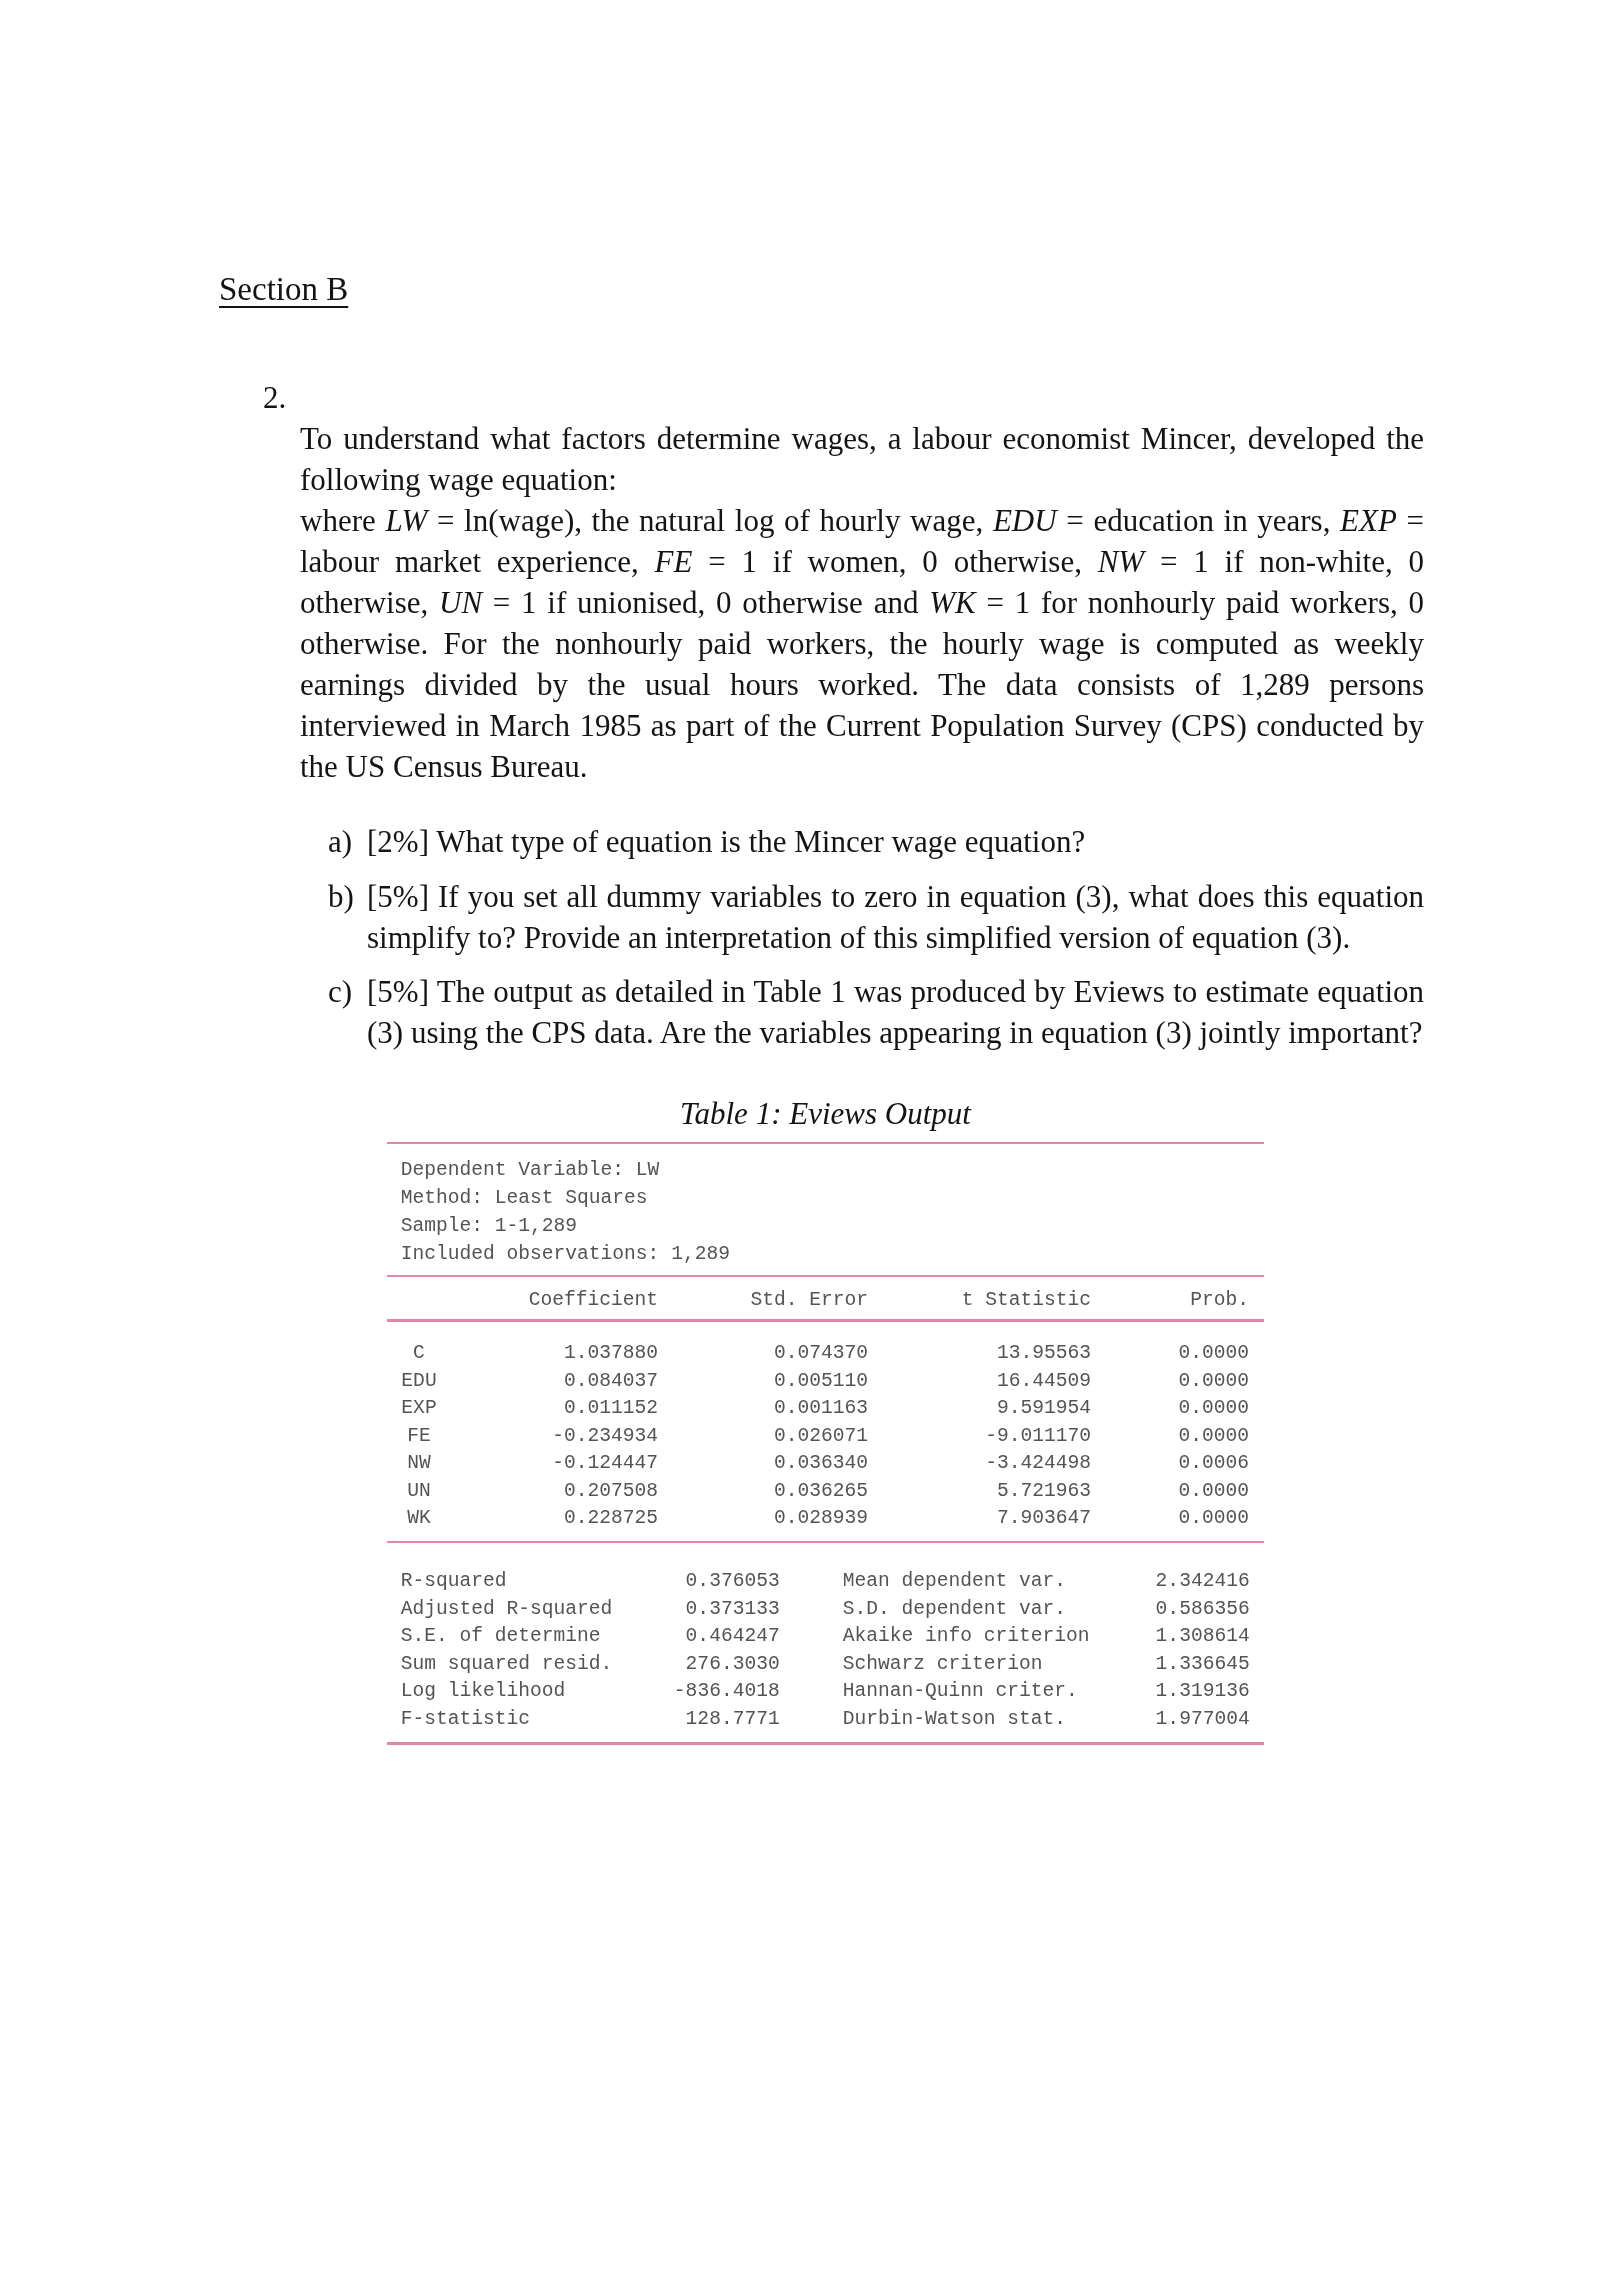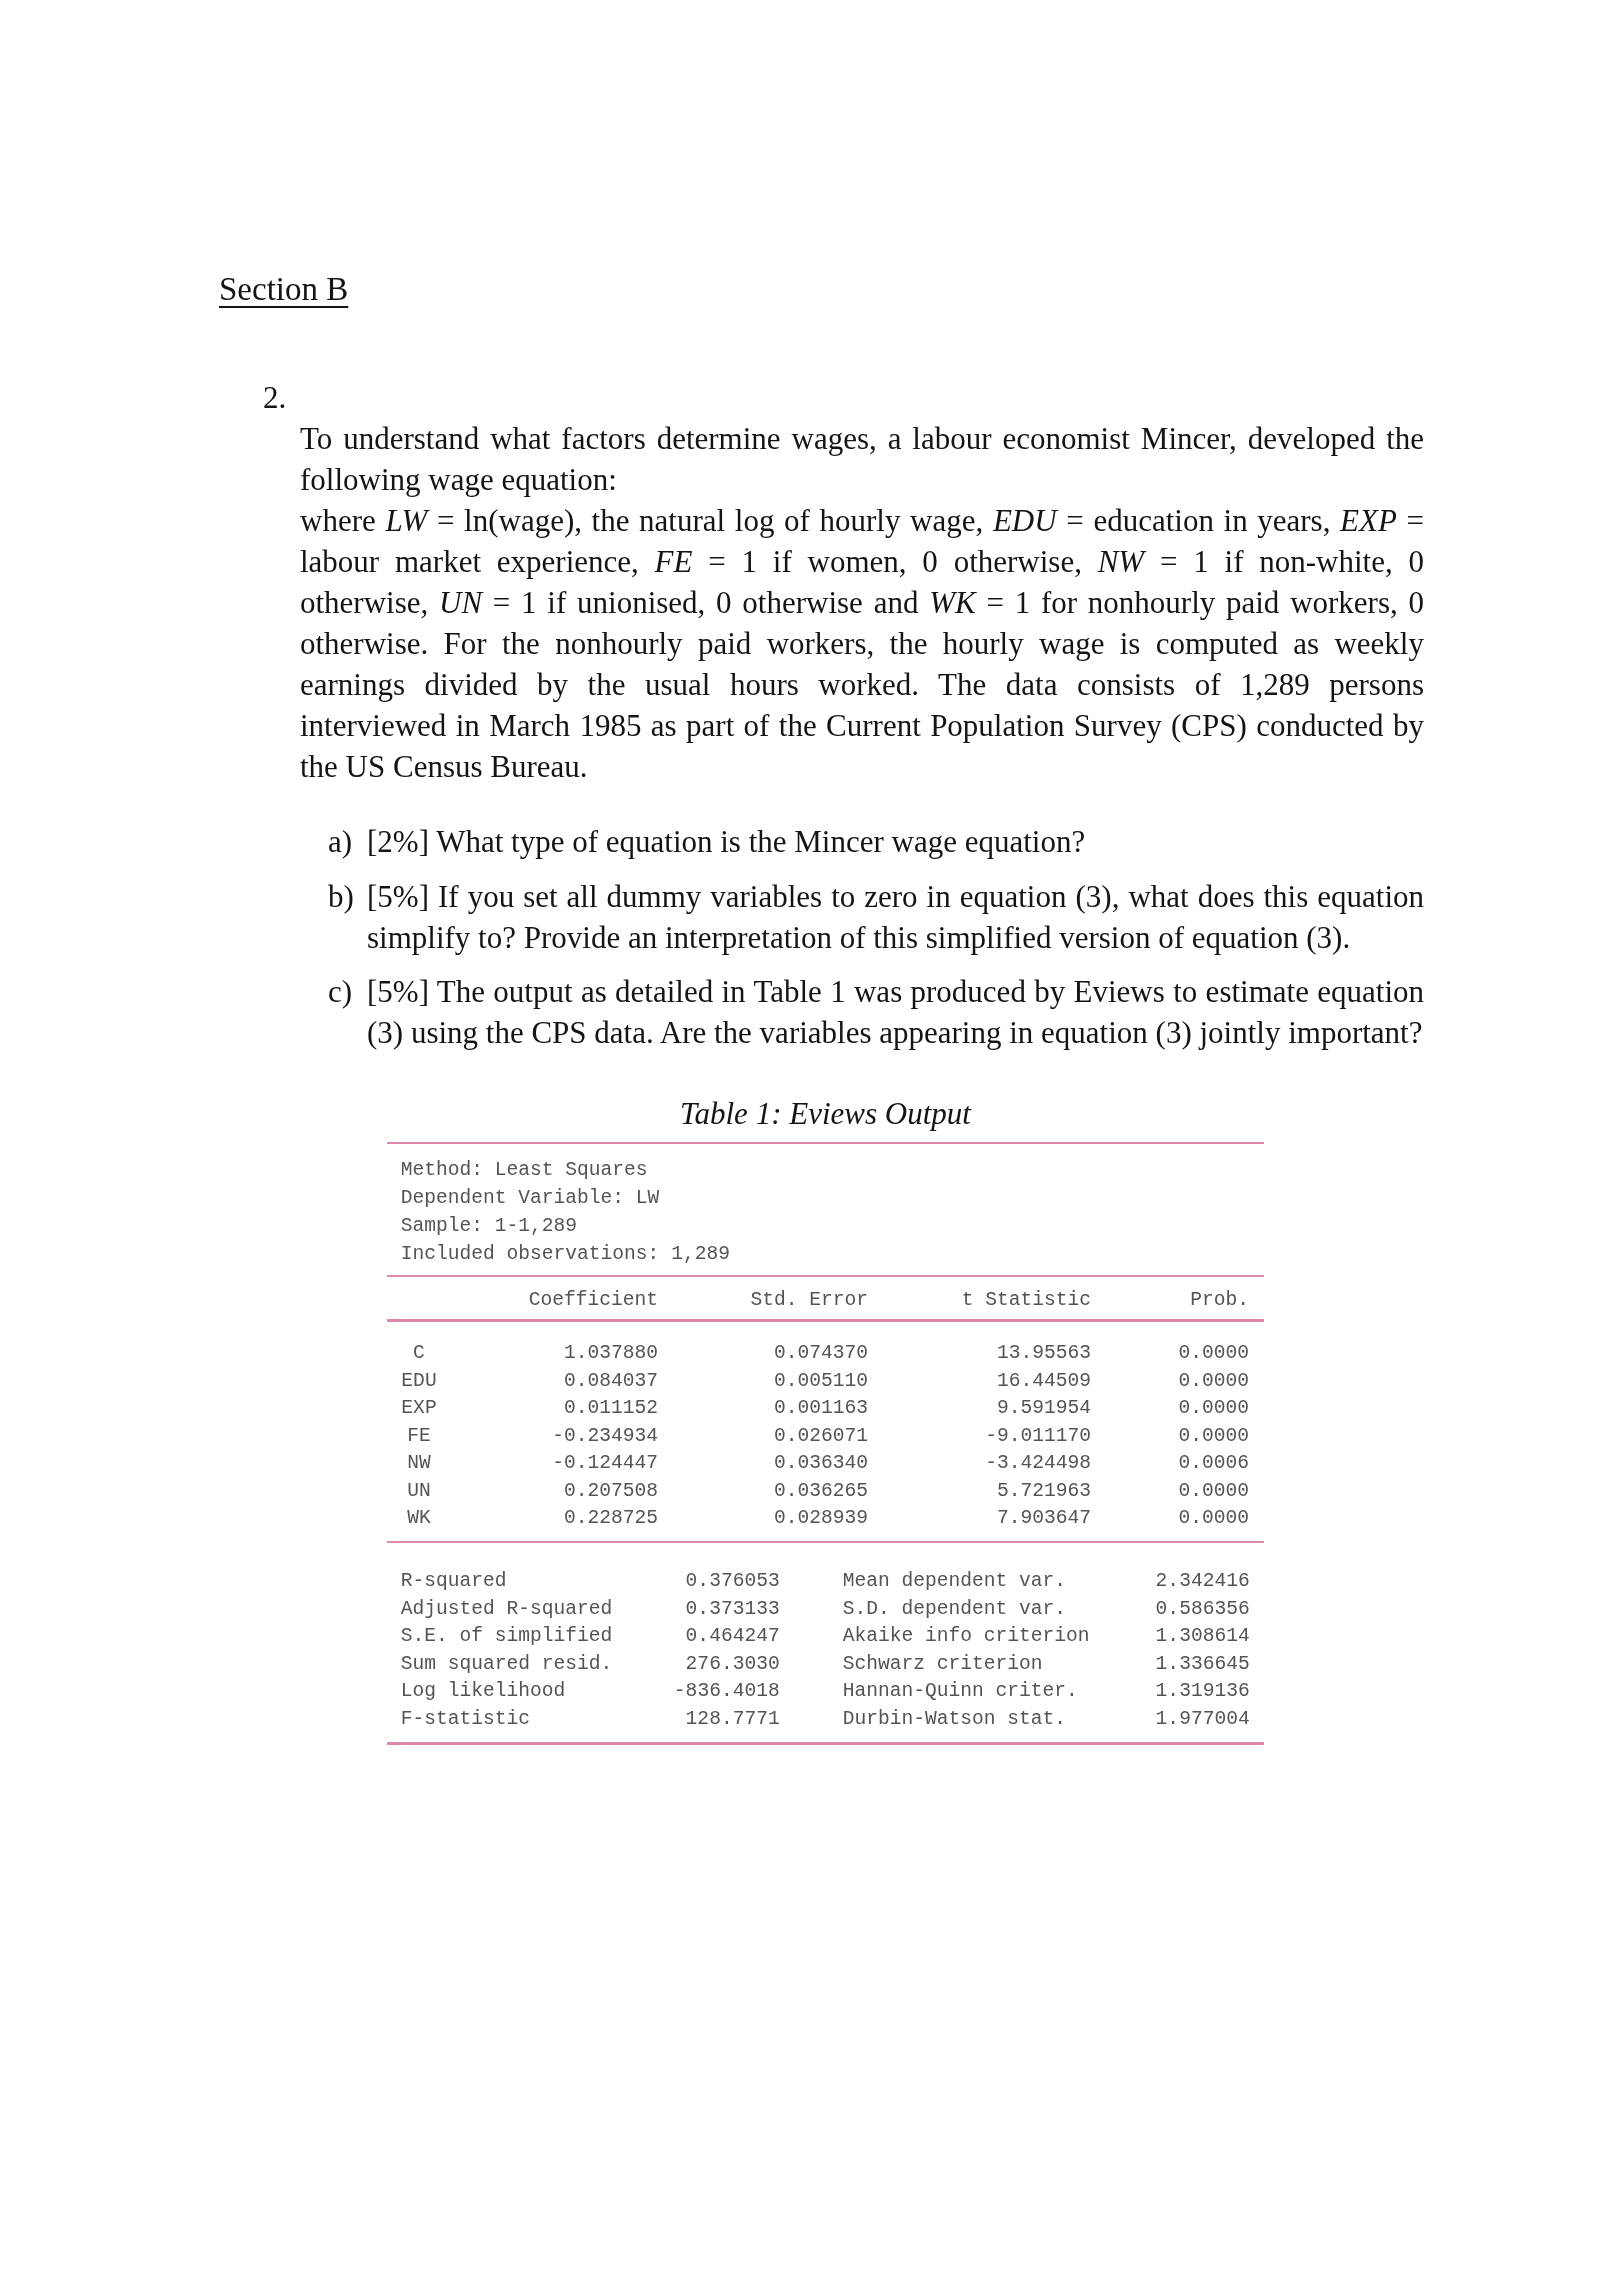--- a/index.html
+++ b/index.html
@@ -112,22 +112,22 @@
 
     </div>
 
     <div class="table-wrap">
 
       <div class="table-caption">Table 1: Eviews Output</div>
 
       <div class="rule"></div>
 
       <div class="tbl-head mono">
+        <div>Dependent Variable: LW</div>
         <div>Method: Least Squares</div>
-        <div>Dependent Variable: LW</div>
         <div>Sample: 1-1,289</div>
         <div>Included observations: 1,289</div>
       </div>
 
       <div class="rule"></div>
 
       <div class="colhead-block mono">
         <div class="colhead-row">
           <span class="cell"></span>
           <span class="cell cell-r">Coefficient</span>
@@ -202,21 +202,21 @@
           <span class="cell cell-r">2.342416</span>
         </div>
         <div class="stat-row">
           <span class="cell cell-l">Adjusted R-squared</span>
           <span class="cell cell-r">0.373133</span>
           <span class="cell"></span>
           <span class="cell cell-l">S.D. dependent var.</span>
           <span class="cell cell-r">0.586356</span>
         </div>
         <div class="stat-row">
-          <span class="cell cell-l">S.E. of simplified</span>
+          <span class="cell cell-l">S.E. of determine</span>
           <span class="cell cell-r">0.464247</span>
           <span class="cell"></span>
           <span class="cell cell-l">Akaike info criterion</span>
           <span class="cell cell-r">1.308614</span>
         </div>
         <div class="stat-row">
           <span class="cell cell-l">Sum squared resid.</span>
           <span class="cell cell-r">276.3030</span>
           <span class="cell"></span>
           <span class="cell cell-l">Schwarz criterion</span>

